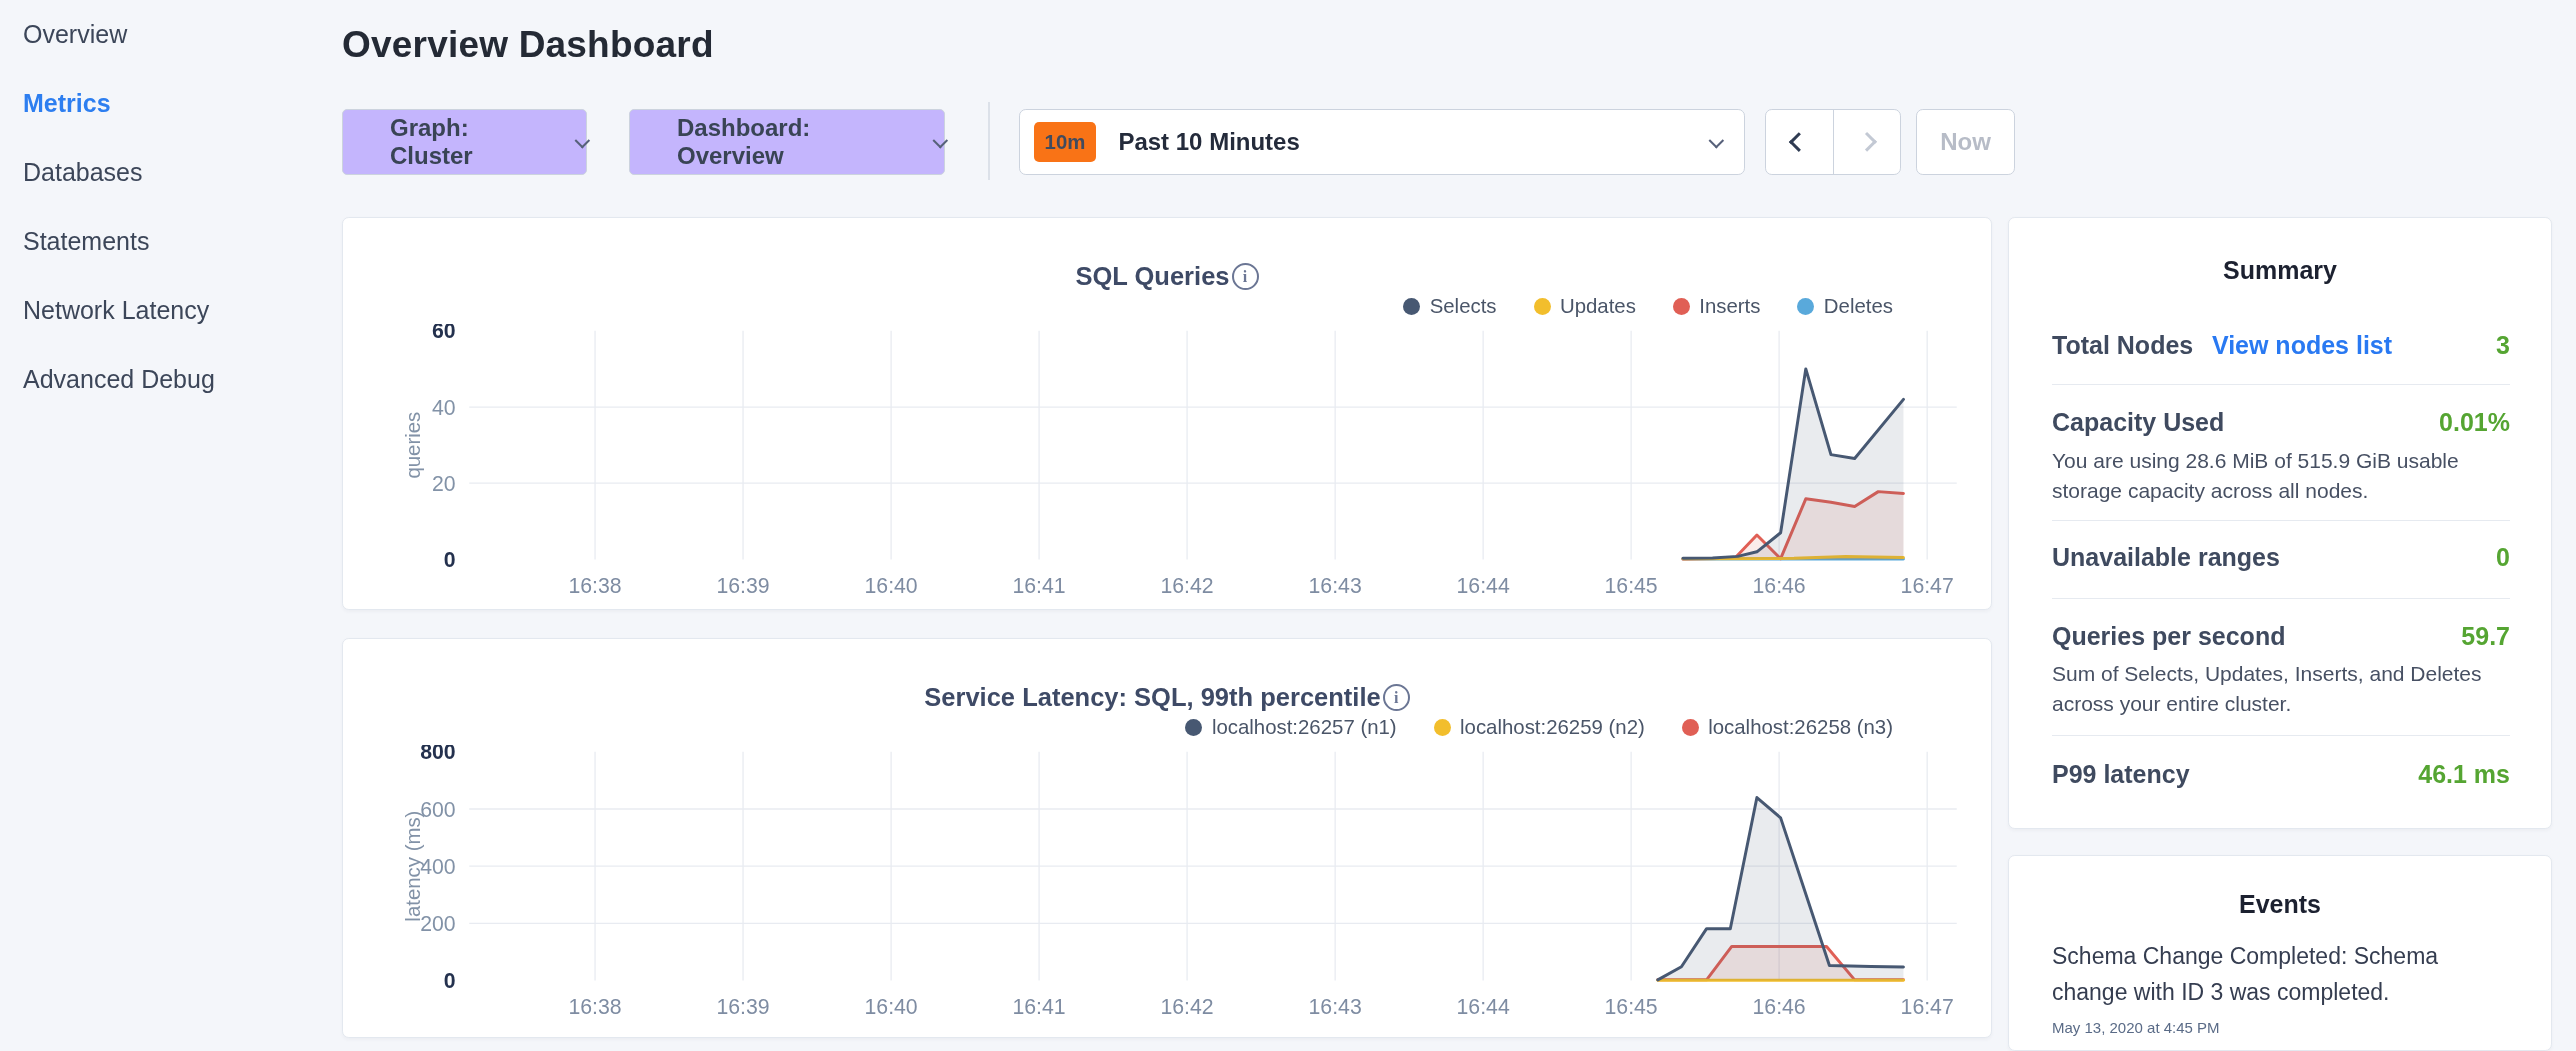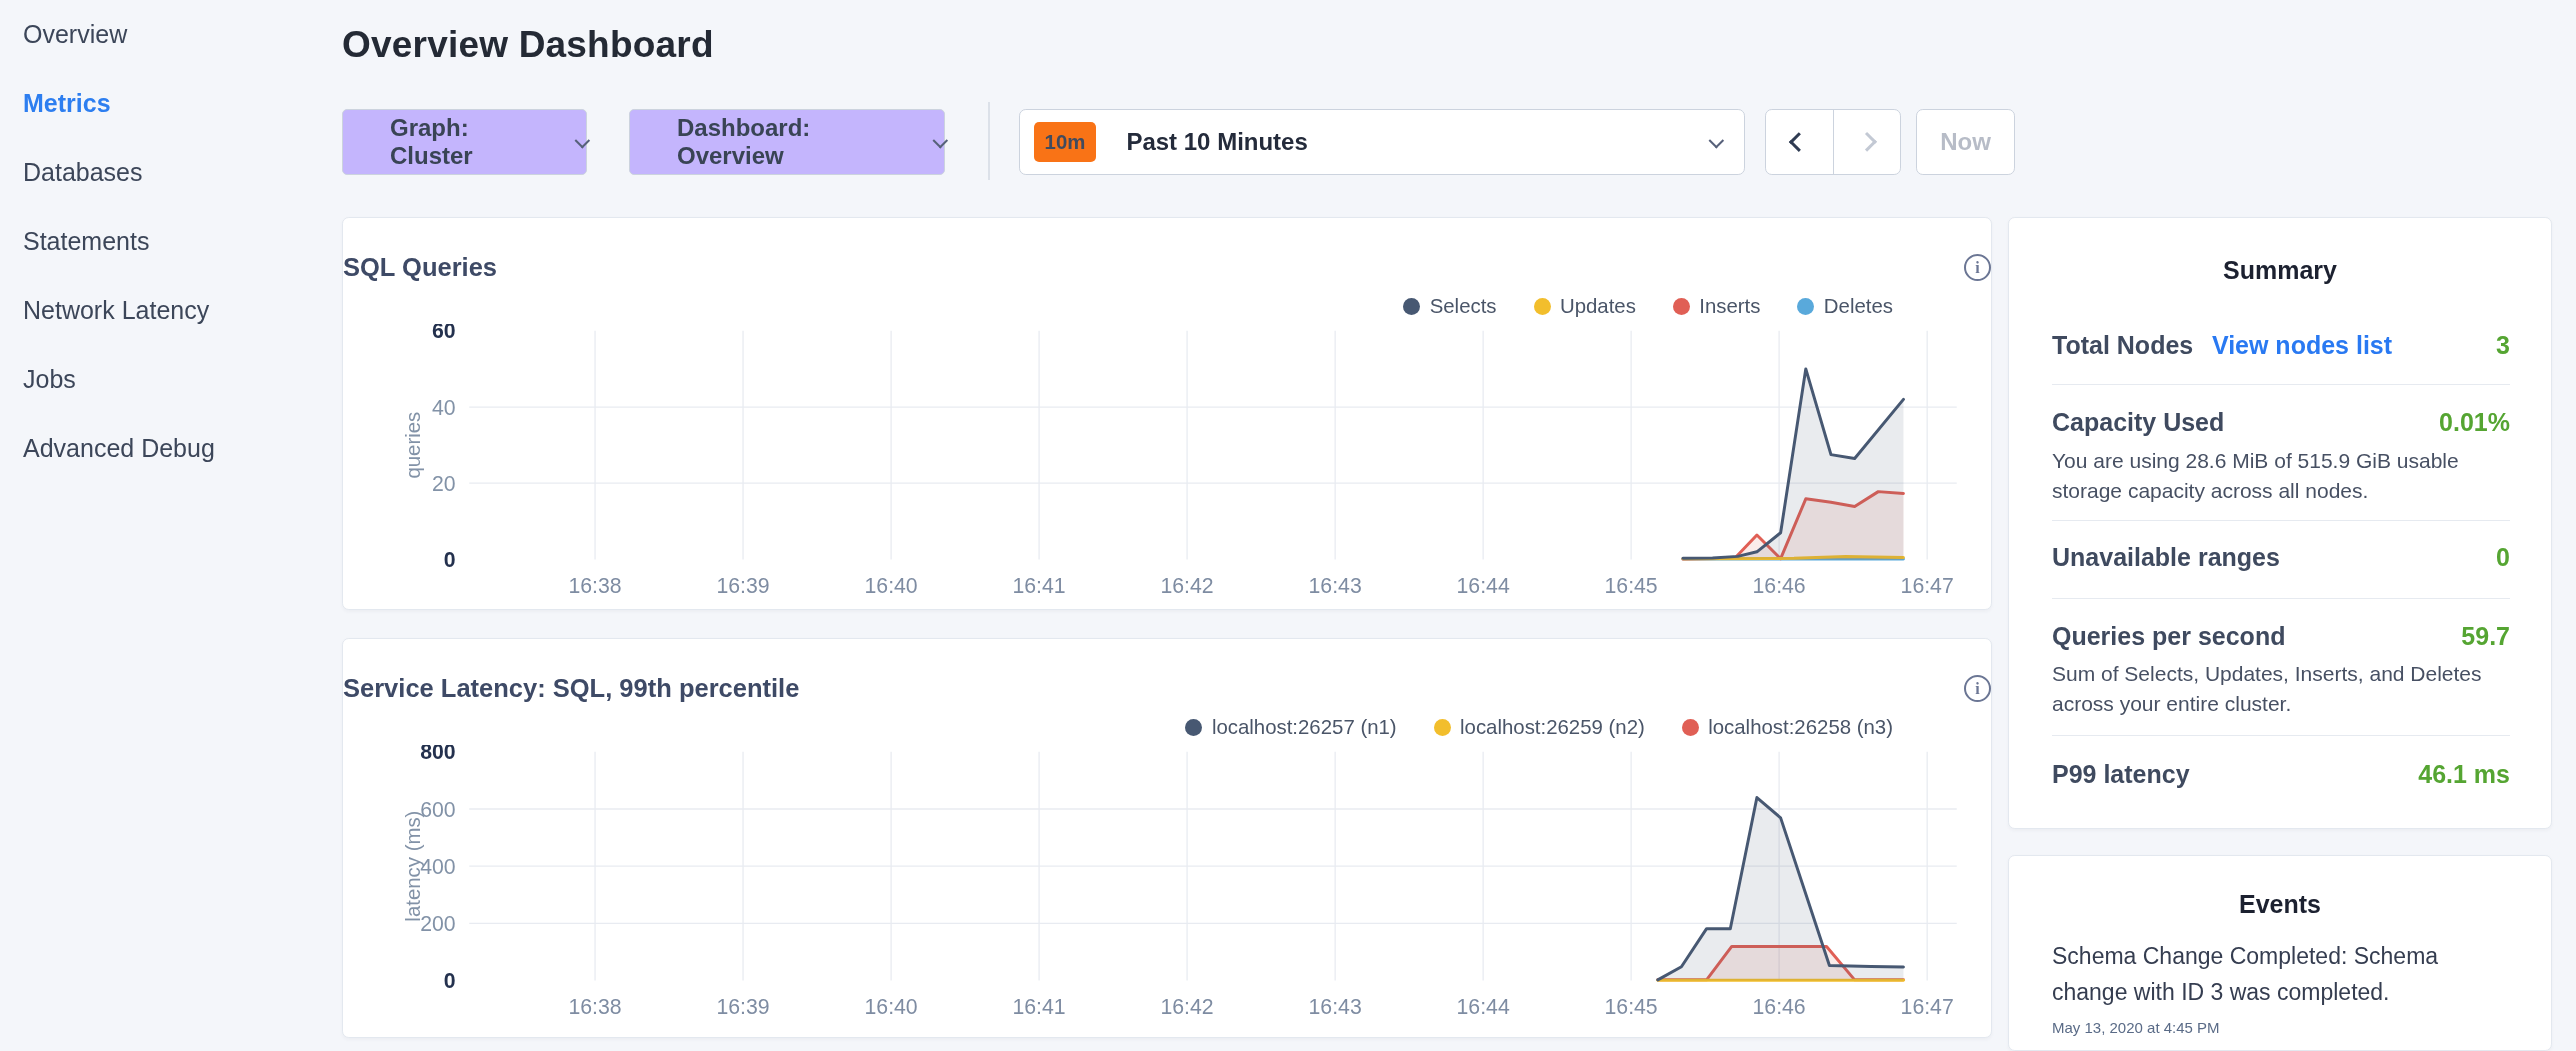--- a/index.html
+++ b/index.html
@@ -42,21 +42,21 @@
   }
   .time-box {
     position:absolute; left:1019px; top:109px; width:726px; height:66px;
     background:#fff; border:1.3px solid #ccd3de; border-radius:6.8px;
     display:flex; align-items:center; cursor:pointer;
   }
   .time-badge {
     margin-left:13.6px; background:#f97316; border-radius:5.1px;
     padding:8.5px 11px; font-size:20.4px; font-weight:700; color:#414b5e;
   }
-  .time-label { margin-left:30px; font-size:24px; font-weight:700; color:#242b3b; }
+  .time-label { margin-left:22px; font-size:24px; font-weight:700; color:#242b3b; }
   .time-box .chev-down { position:absolute; right:24px; }
   .arrow-group {
     position:absolute; left:1765px; top:109px; width:136px; height:66px;
     background:#fff; border:1.3px solid #ccd3de; border-radius:6.8px;
     display:flex;
   }
   .arrow-btn { flex:1; display:flex; align-items:center; justify-content:center; cursor:pointer; }
   .arrow-btn + .arrow-btn { border-left:1.3px solid #ccd3de; }
   .chev-left, .chev-right { display:inline-block; width:13.6px; height:13.6px; }
   .chev-left  { border-left:3.4px solid #2f3b52; border-bottom:3.4px solid #2f3b52; transform:rotate(45deg); }
@@ -72,22 +72,22 @@
   .card {
     position:absolute; background:#fff; border:0.9px solid #e3e8ef; border-radius:6.8px;
     box-shadow:0 1.7px 3.4px rgba(40,50,70,0.04);
   }
   .card-chart1 { left:342px; top:217px;  width:1650px; height:393px; }
   .card-chart2 { left:342px; top:638px;  width:1650px; height:400px; }
   .card-summary{ left:2008px; top:217px; width:544px;  height:612px; }
   .card-events { left:2008px; top:855px; width:544px; height:196px; }
 
   .chart-title-row {
-    position:absolute; left:0; top:35px; width:100%;
-    display:flex; align-items:center; justify-content:space-between; gap:2px;
+    position:absolute; left:0; top:44px; width:100%;
+    display:flex; align-items:center; justify-content:center; gap:2px;
   }
   .chart-title { font-size:25.5px; font-weight:700; color:#3e4a66; }
   .info-icon {
     width:27px; height:27px; border:2.1px solid #6b7694; border-radius:50%;
     display:flex; align-items:center; justify-content:center;
     font-size:16px; font-weight:700; color:#6b7694; font-family:"Liberation Serif", serif;
     cursor:pointer;
   }
   .legend-row {
     position:absolute; top:77px; right:98px;
@@ -133,23 +133,20 @@
       <span>Metrics</span>
     </div>
   <div class="side-item">
       <span>Databases</span>
     </div>
   <div class="side-item">
       <span>Statements</span>
     </div>
   <div class="side-item">
       <span>Network Latency</span>
-    </div>
-  <div class="side-item">
-      <span>Jobs</span>
     </div>
   <div class="side-item">
       <span>Advanced Debug</span>
     </div>
 </nav>
 
 <h1 class="page-title">Overview Dashboard</h1>
 
 <div class="dd dd-graph">
   <span>Graph: Cluster</span>

